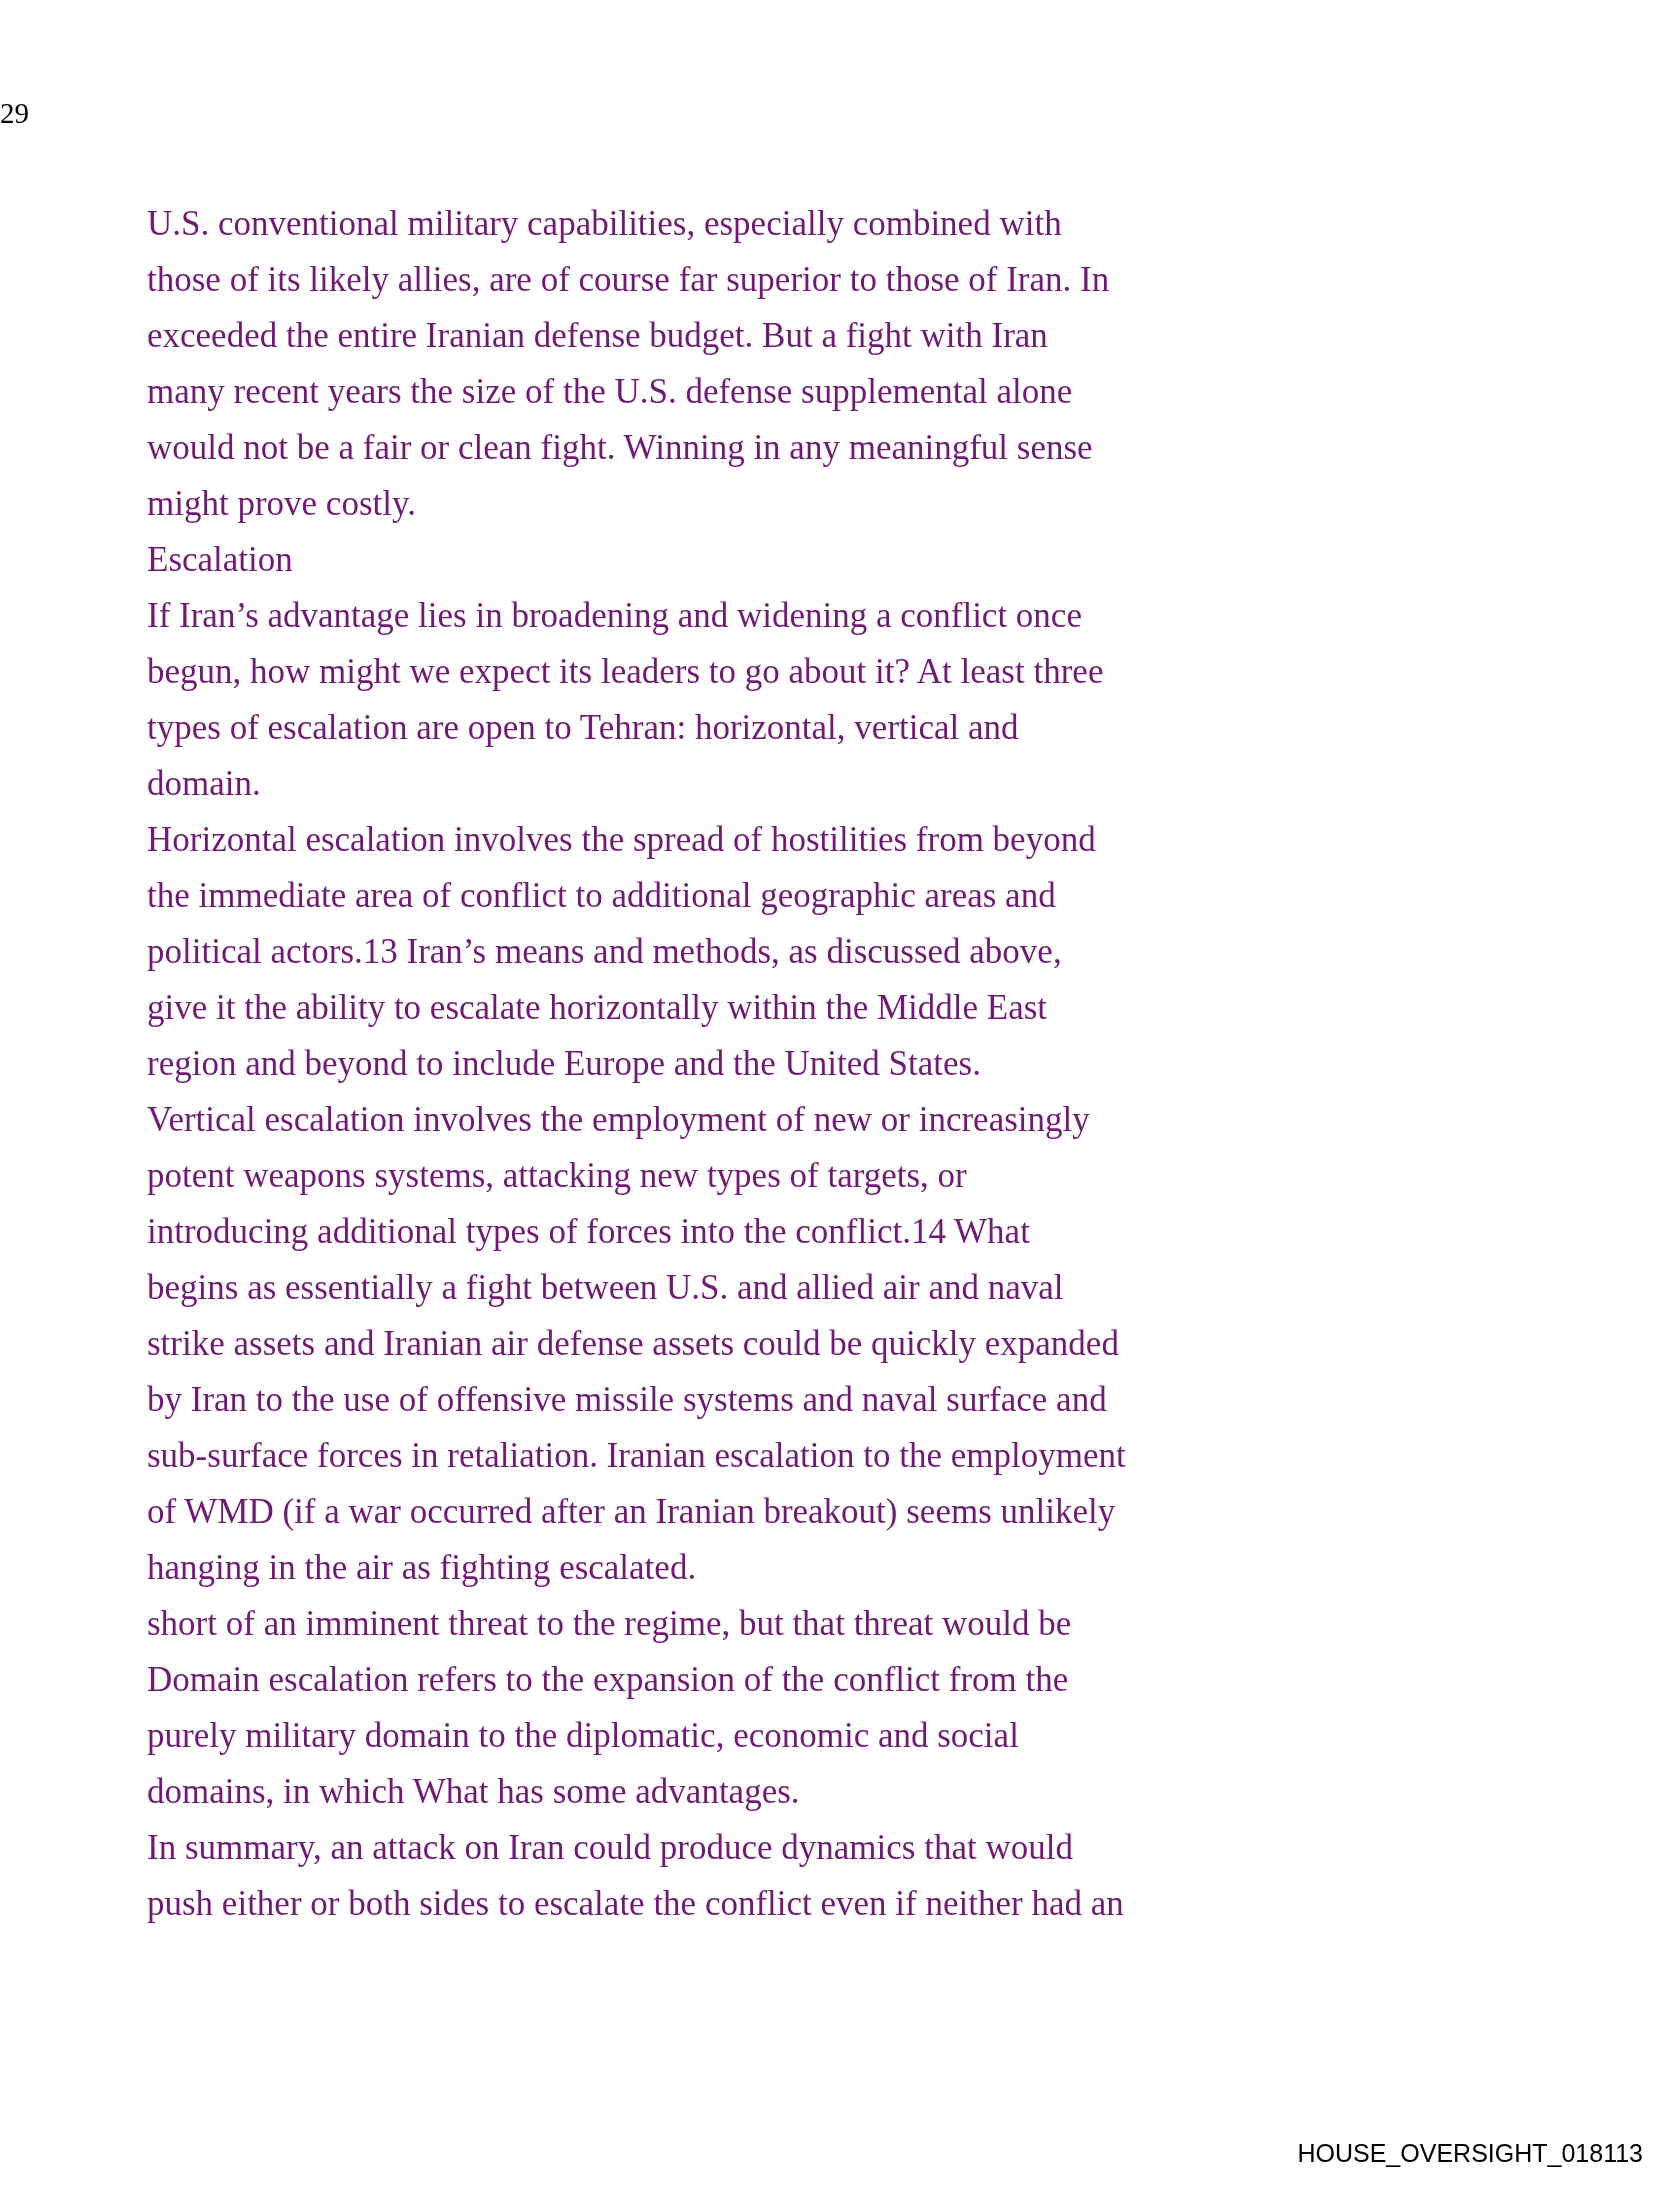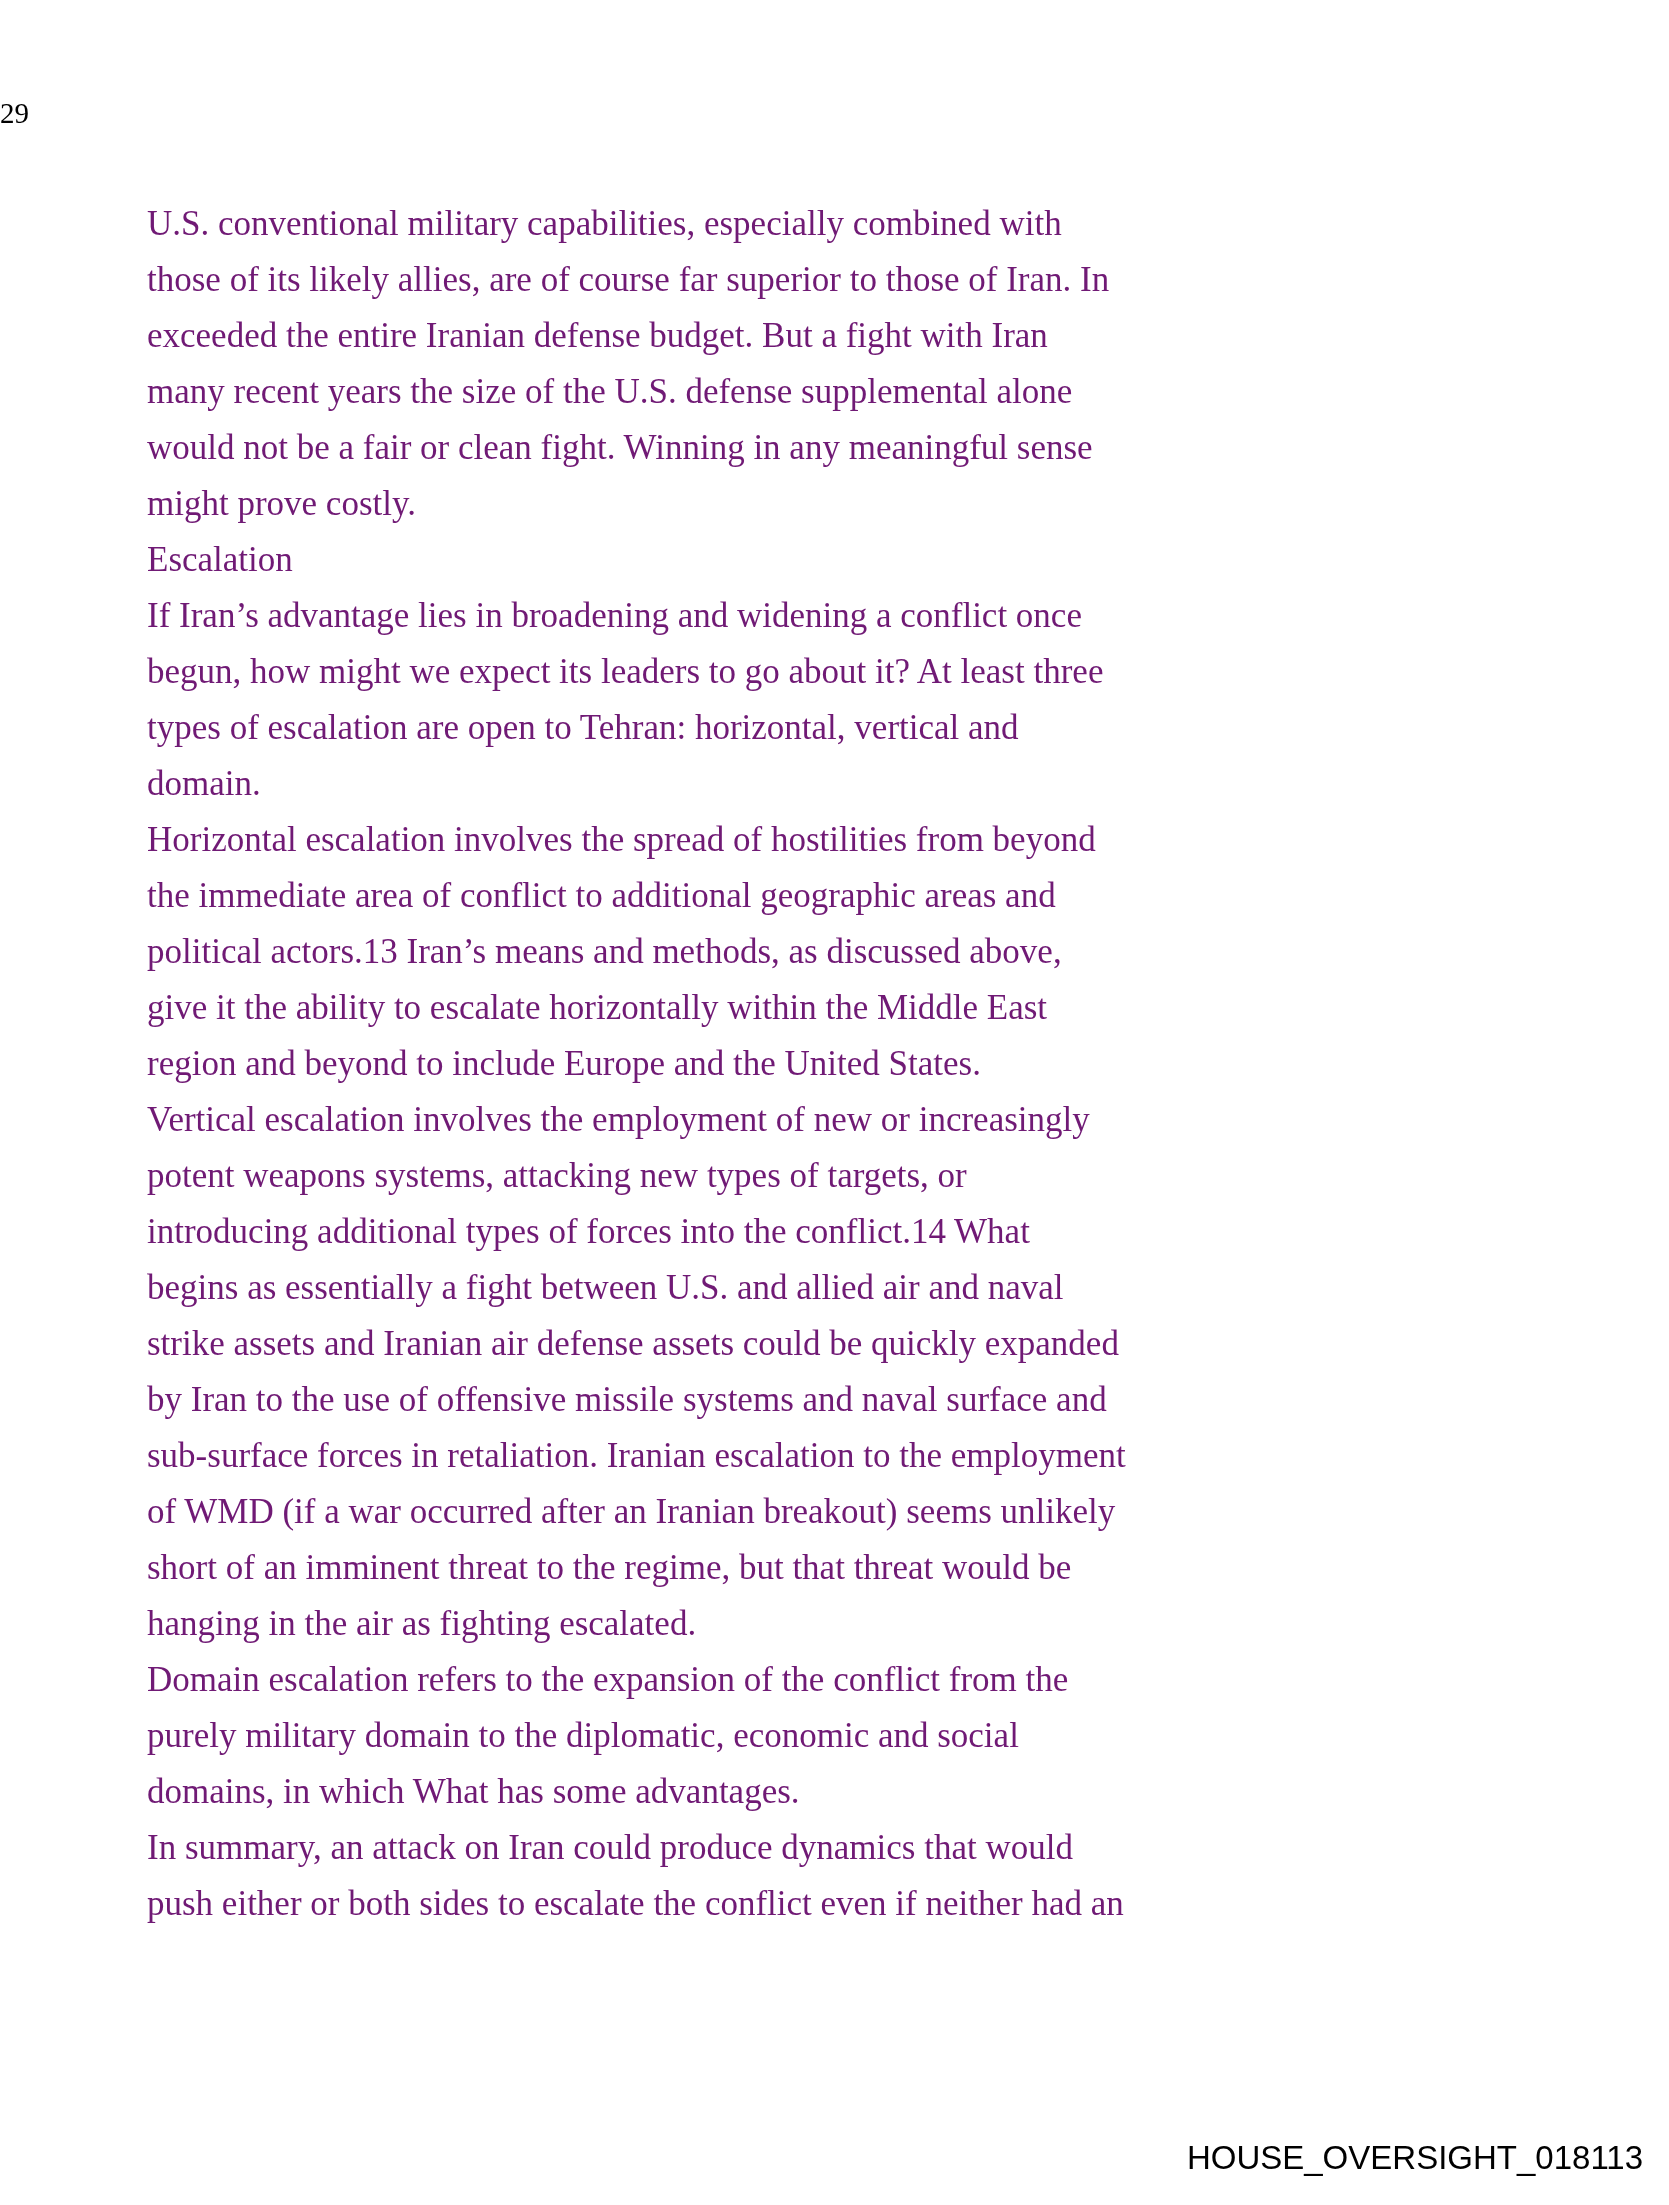--- a/index.html
+++ b/index.html
@@ -1,20 +1,20 @@
 <!DOCTYPE html>
 <html style="font-size:10.5px"><head>
 <meta charset="utf-8">
 <style>
   html,body{margin:0;padding:0;background:#fff;}
   body{width:1669px;height:2205px;position:relative;overflow:hidden;}
   .page-num{position:absolute;top:97px;left:0;width:1669px;text-align:left;font-family:"Liberation Serif",serif;font-size:29px;color:#000;}
   .body{position:absolute;top:196px;left:147px;width:1401px;font-family:"Liberation Serif",serif;font-size:35px;line-height:56px;color:#701a75;}
   .line{white-space:nowrap;}
-  .footer{position:absolute;top:2139px;right:26px;font-family:"Liberation Sans",sans-serif;font-size:33px;color:#000;}
+  .footer{position:absolute;top:2139px;right:26px;font-family:"Liberation Sans",sans-serif;font-size:25px;color:#000;}
 </style>
 </head>
 <body>
 
 <div class="page-num">29</div>
 
 <div class="body">
   <div class="line">U.S. conventional military capabilities, especially combined with</div>
   <div class="line">those of its likely allies, are of course far superior to those of Iran. In</div>
   <div class="line">exceeded the entire Iranian defense budget. But a fight with Iran</div>
@@ -32,22 +32,22 @@
   <div class="line">give it the ability to escalate horizontally within the Middle East</div>
   <div class="line">region and beyond to include Europe and the United States.</div>
   <div class="line">Vertical escalation involves the employment of new or increasingly</div>
   <div class="line">potent weapons systems, attacking new types of targets, or</div>
   <div class="line">introducing additional types of forces into the conflict.14 What</div>
   <div class="line">begins as essentially a fight between U.S. and allied air and naval</div>
   <div class="line">strike assets and Iranian air defense assets could be quickly expanded</div>
   <div class="line">by Iran to the use of offensive missile systems and naval surface and</div>
   <div class="line">sub-surface forces in retaliation. Iranian escalation to the employment</div>
   <div class="line">of WMD (if a war occurred after an Iranian breakout) seems unlikely</div>
+  <div class="line">hanging in the air as fighting escalated.</div>
   <div class="line">short of an imminent threat to the regime, but that threat would be</div>
-  <div class="line">hanging in the air as fighting escalated.</div>
   <div class="line">Domain escalation refers to the expansion of the conflict from the</div>
   <div class="line">purely military domain to the diplomatic, economic and social</div>
   <div class="line">domains, in which What has some advantages.</div>
   <div class="line">In summary, an attack on Iran could produce dynamics that would</div>
   <div class="line">push either or both sides to escalate the conflict even if neither had an</div>
 </div>
 
 <div class="footer">HOUSE_OVERSIGHT_018113</div>
 
 

